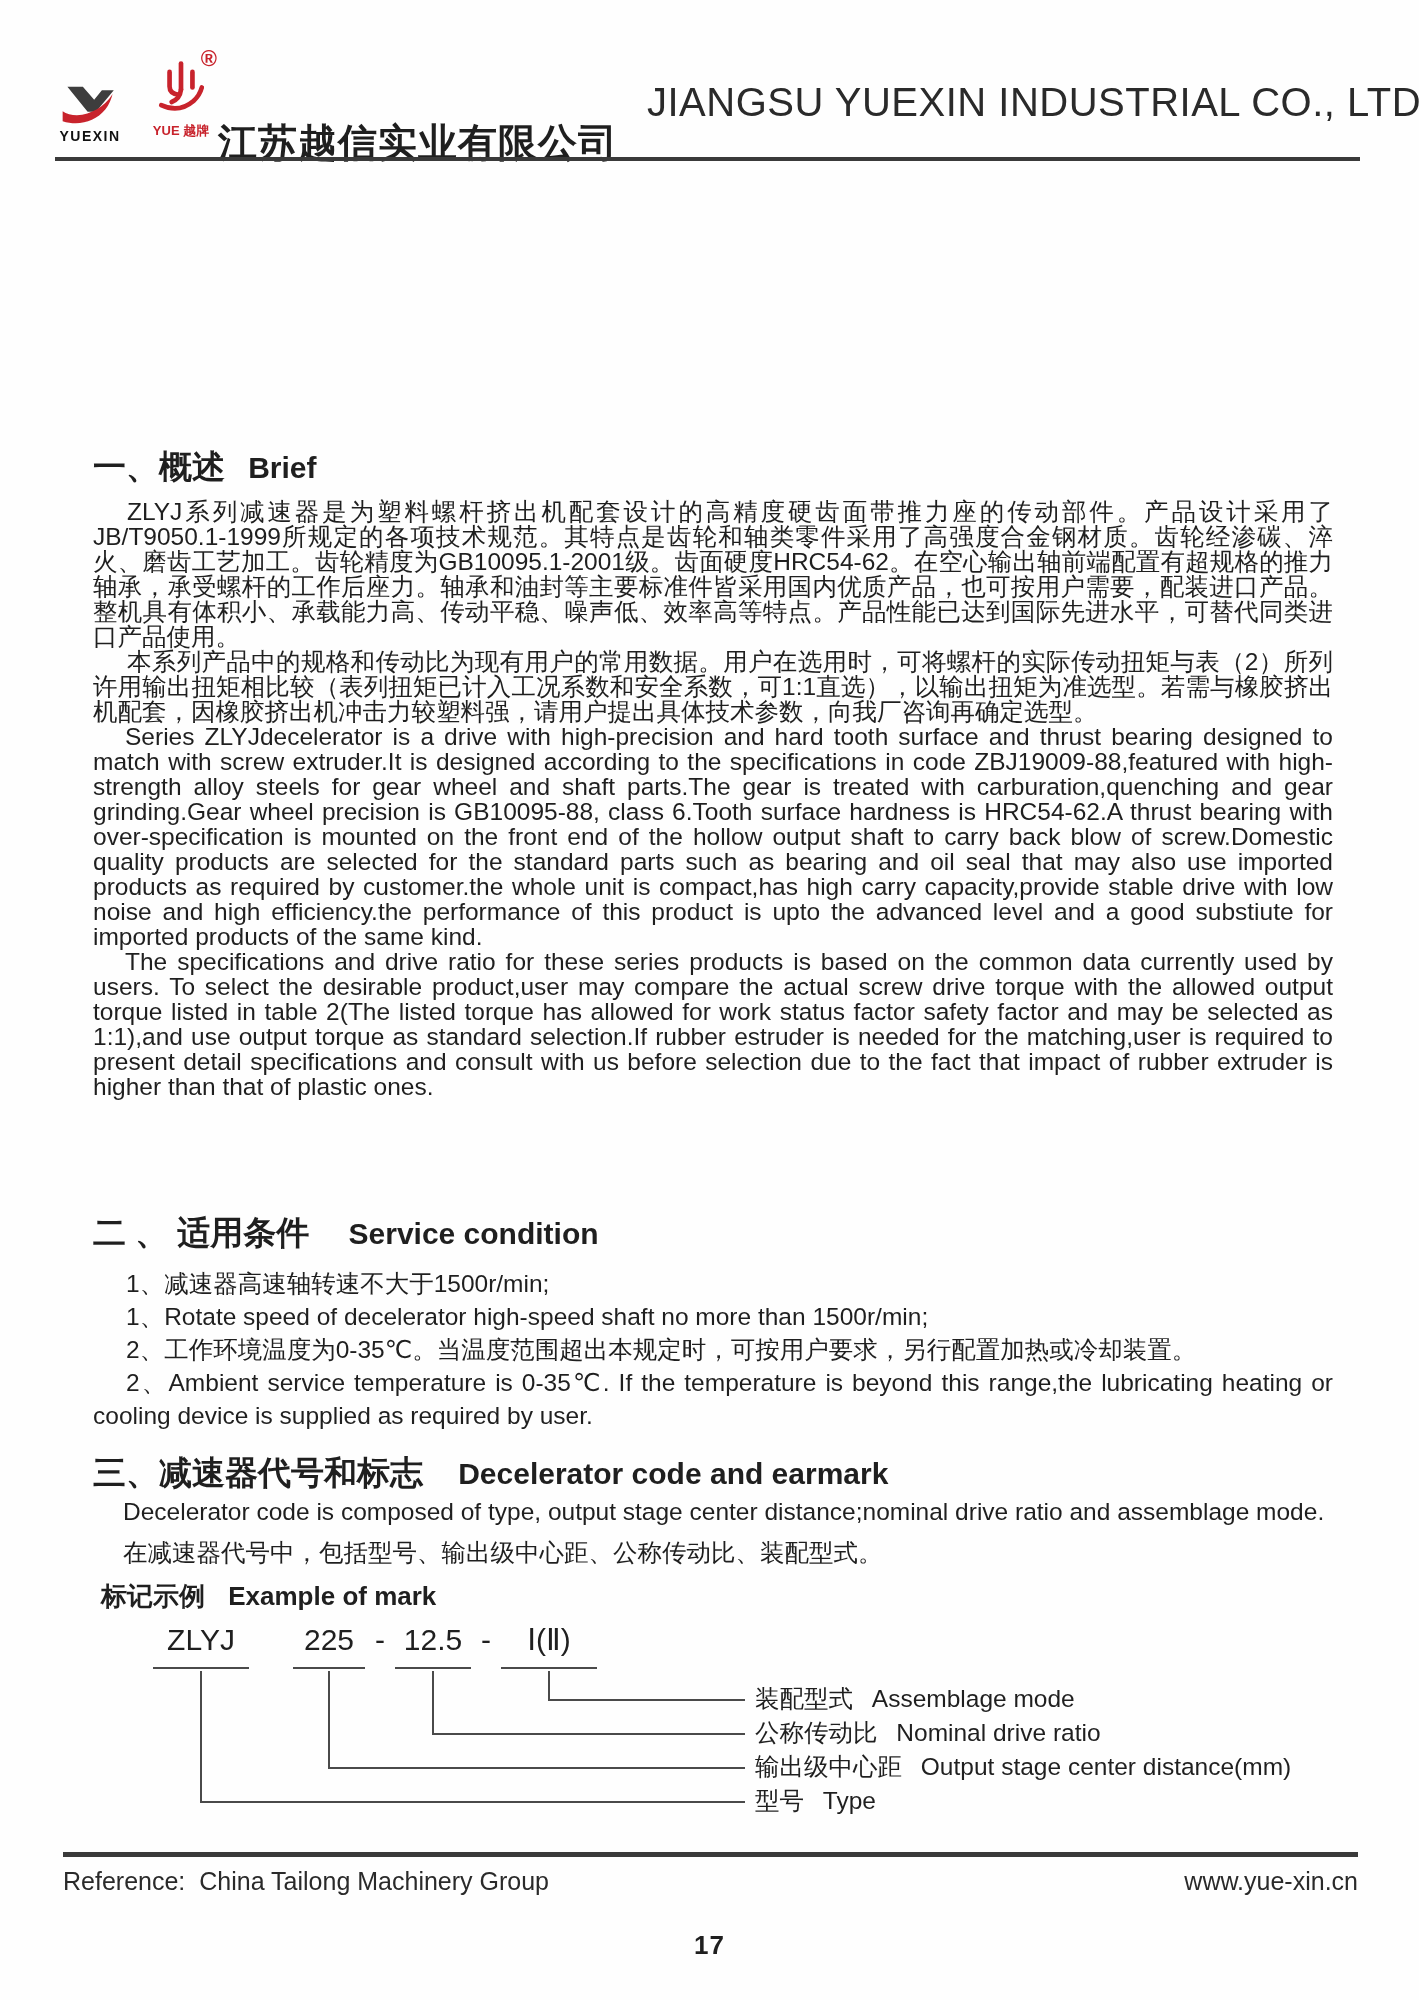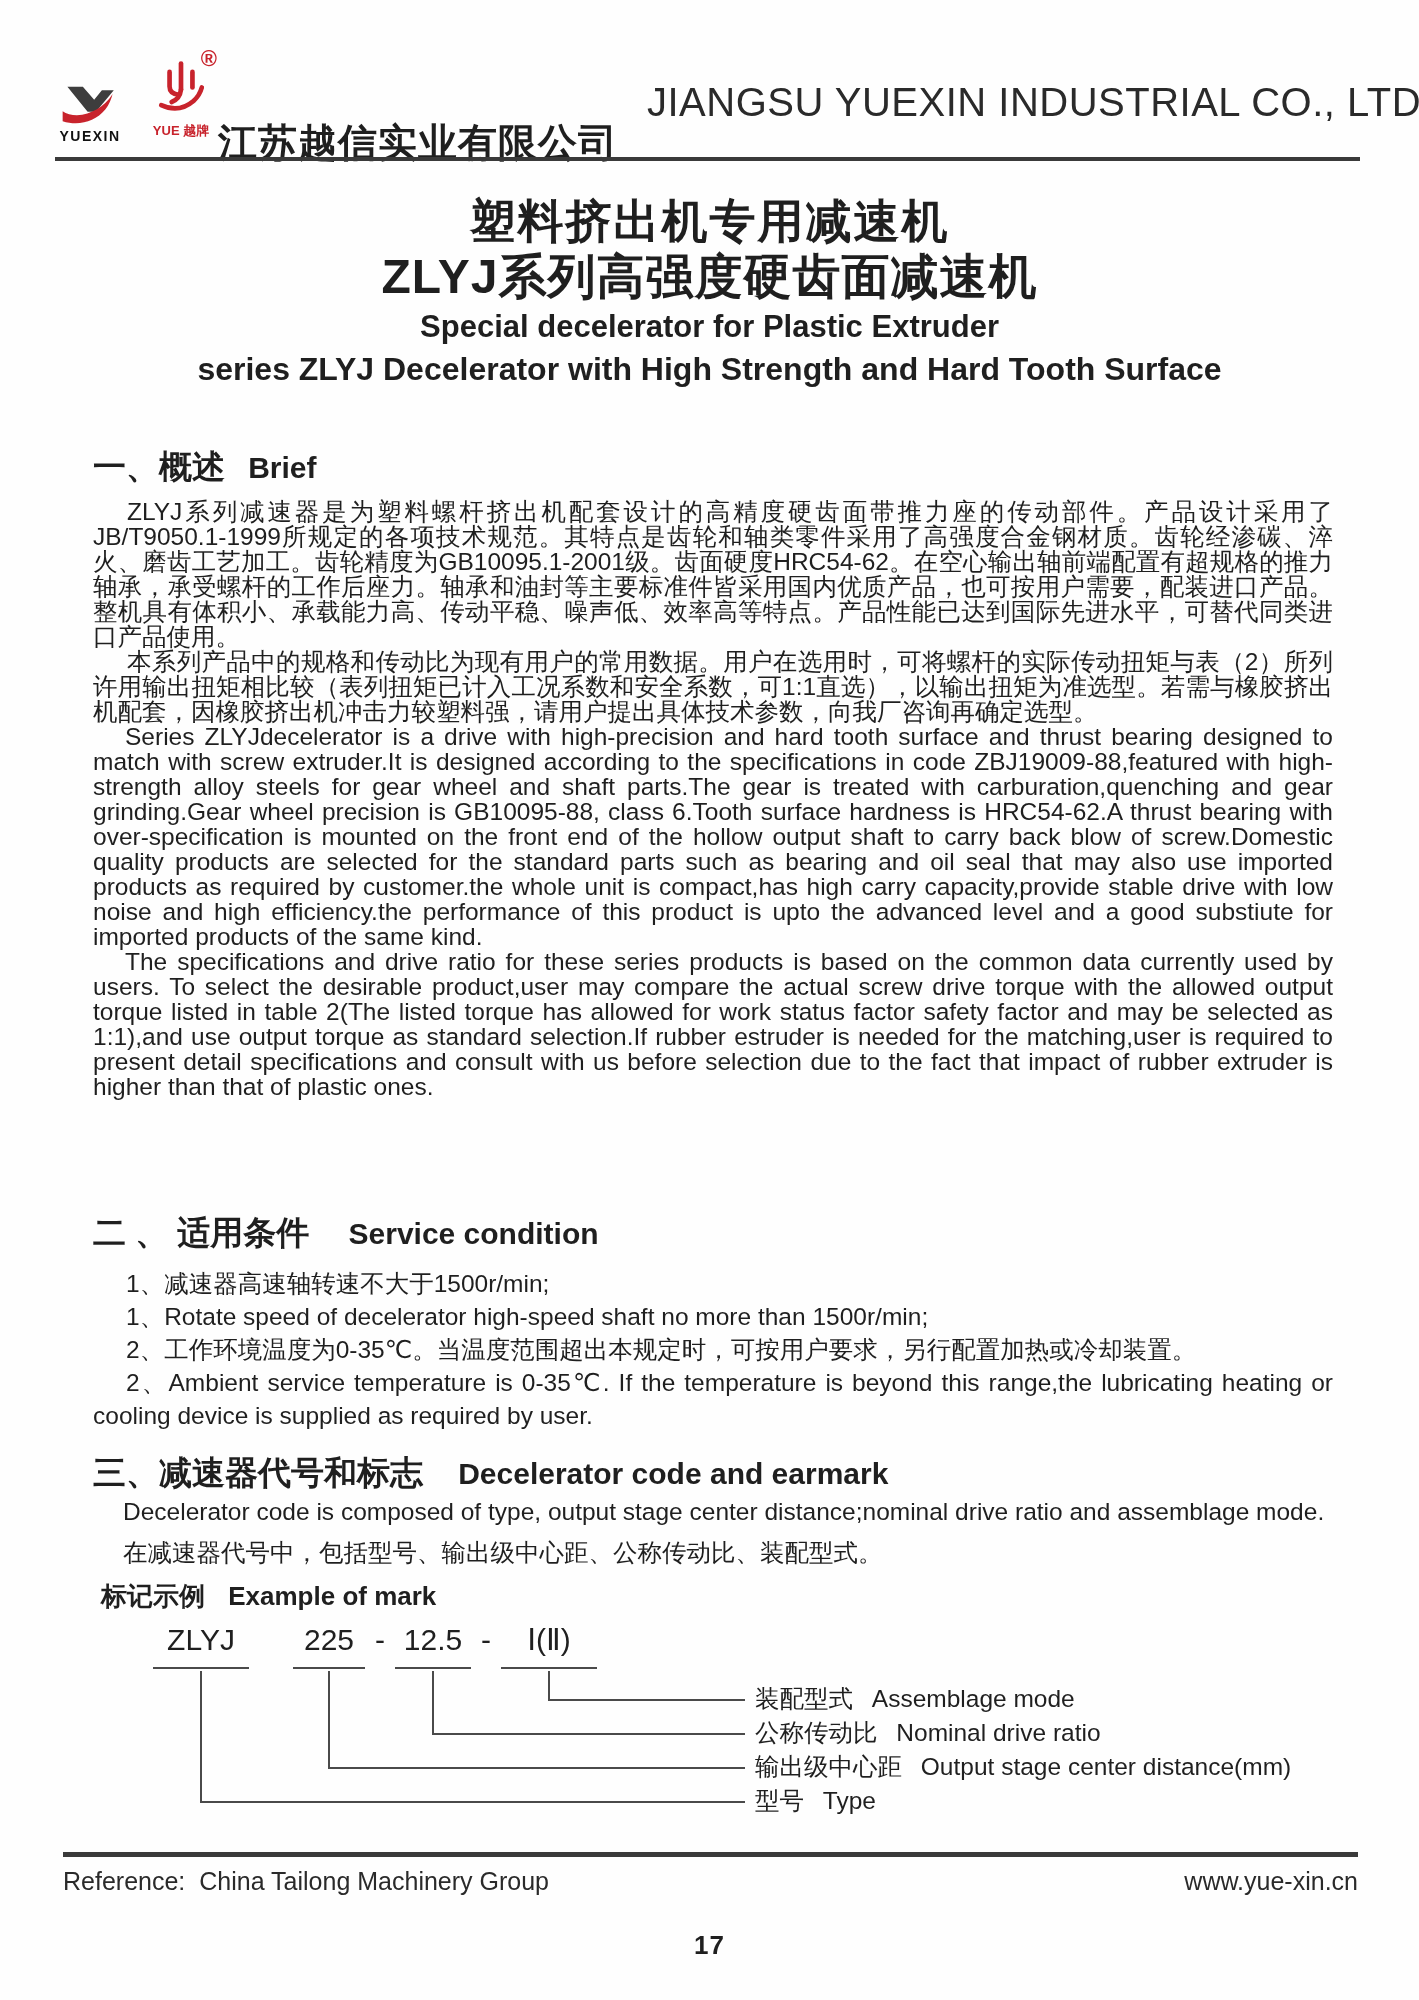--- a/index.html
+++ b/index.html
@@ -100,26 +100,20 @@
         </g>
       </svg>
       <span class="reg-mark">®</span>
       <div class="logo-label-yue">YUE 越牌</div>
     </div>
     <div class="company-cn">江苏越信实业有限公司</div>
     <div class="company-en">JIANGSU YUEXIN INDUSTRIAL CO., LTD.</div>
   </div>
   <div class="header-rule"></div>
 
-  <div class="title-block">
-    <div class="title-cn-1">塑料挤出机专用减速机</div>
-    <div class="title-cn-2">ZLYJ系列高强度硬齿面减速机</div>
-    <div class="title-en-1">Special decelerator for Plastic Extruder</div>
-    <div class="title-en-2">series ZLYJ Decelerator with High Strength and Hard Tooth Surface</div>
-  </div>
 
   <div class="section sec-brief">
     <h2 class="sec-heading">
       <span class="h-cn">一、概述</span>
       <span class="h-en">Brief</span>
     </h2>
     <p class="body-p indent-cn first">ZLYJ系列减速器是为塑料螺杆挤出机配套设计的高精度硬齿面带推力座的传动部件。产品设计采用了JB/T9050.1-1999所规定的各项技术规范。其特点是齿轮和轴类零件采用了高强度合金钢材质。齿轮经渗碳、淬火、磨齿工艺加工。齿轮精度为GB10095.1-2001级。齿面硬度HRC54-62。在空心输出轴前端配置有超规格的推力轴承，承受螺杆的工作后座力。轴承和油封等主要标准件皆采用国内优质产品，也可按用户需要，配装进口产品。整机具有体积小、承载能力高、传动平稳、噪声低、效率高等特点。产品性能已达到国际先进水平，可替代同类进口产品使用。</p>
     <p class="body-p indent-cn">本系列产品中的规格和传动比为现有用户的常用数据。用户在选用时，可将螺杆的实际传动扭矩与表（2）所列许用输出扭矩相比较（表列扭矩已计入工况系数和安全系数，可1:1直选），以输出扭矩为准选型。若需与橡胶挤出机配套，因橡胶挤出机冲击力较塑料强，请用户提出具体技术参数，向我厂咨询再确定选型。</p>
     <p class="body-p indent-en">Series ZLYJdecelerator is a drive with high-precision and hard tooth surface and thrust bearing designed to match with screw extruder.It is designed according to the specifications in code ZBJ19009-88,featured with high-strength alloy steels for gear wheel and shaft parts.The gear is treated with carburation,quenching and gear grinding.Gear wheel precision is GB10095-88, class 6.Tooth surface hardness is HRC54-62.A thrust bearing with over-specification is mounted on the front end of the hollow output shaft to carry back blow of screw.Domestic quality products are selected for the standard parts such as bearing and oil seal that may also use imported products as required by customer.the whole unit is compact,has high carry capacity,provide stable drive with low noise and high efficiency.the performance of this product is upto the advanced level and a good substiute for imported products of the same kind.</p>
     <p class="body-p indent-en">The specifications and drive ratio for these series products is based on the common data currently used by users. To select the desirable product,user may compare the actual screw drive torque with the allowed output torque listed in table 2(The listed torque has allowed for work status factor safety factor and may be selected as 1:1),and use output torque as standard selection.If rubber estruder is needed for the matching,user is required to present detail specifications and consult with us before selection due to the fact that impact of rubber extruder is higher than that of plastic ones.</p>

